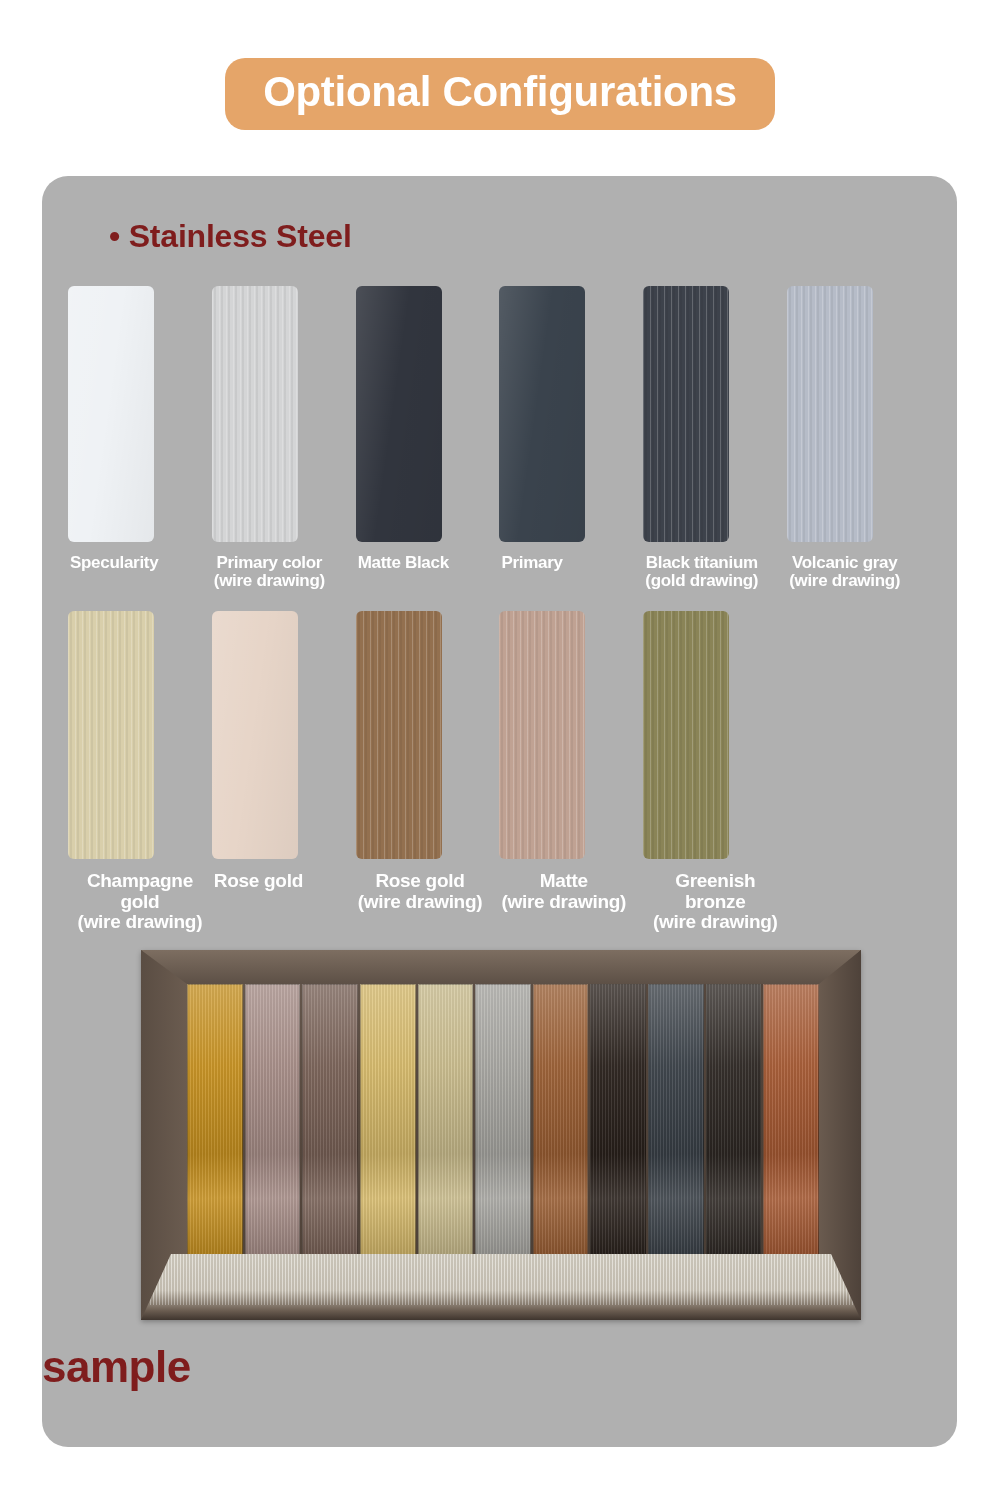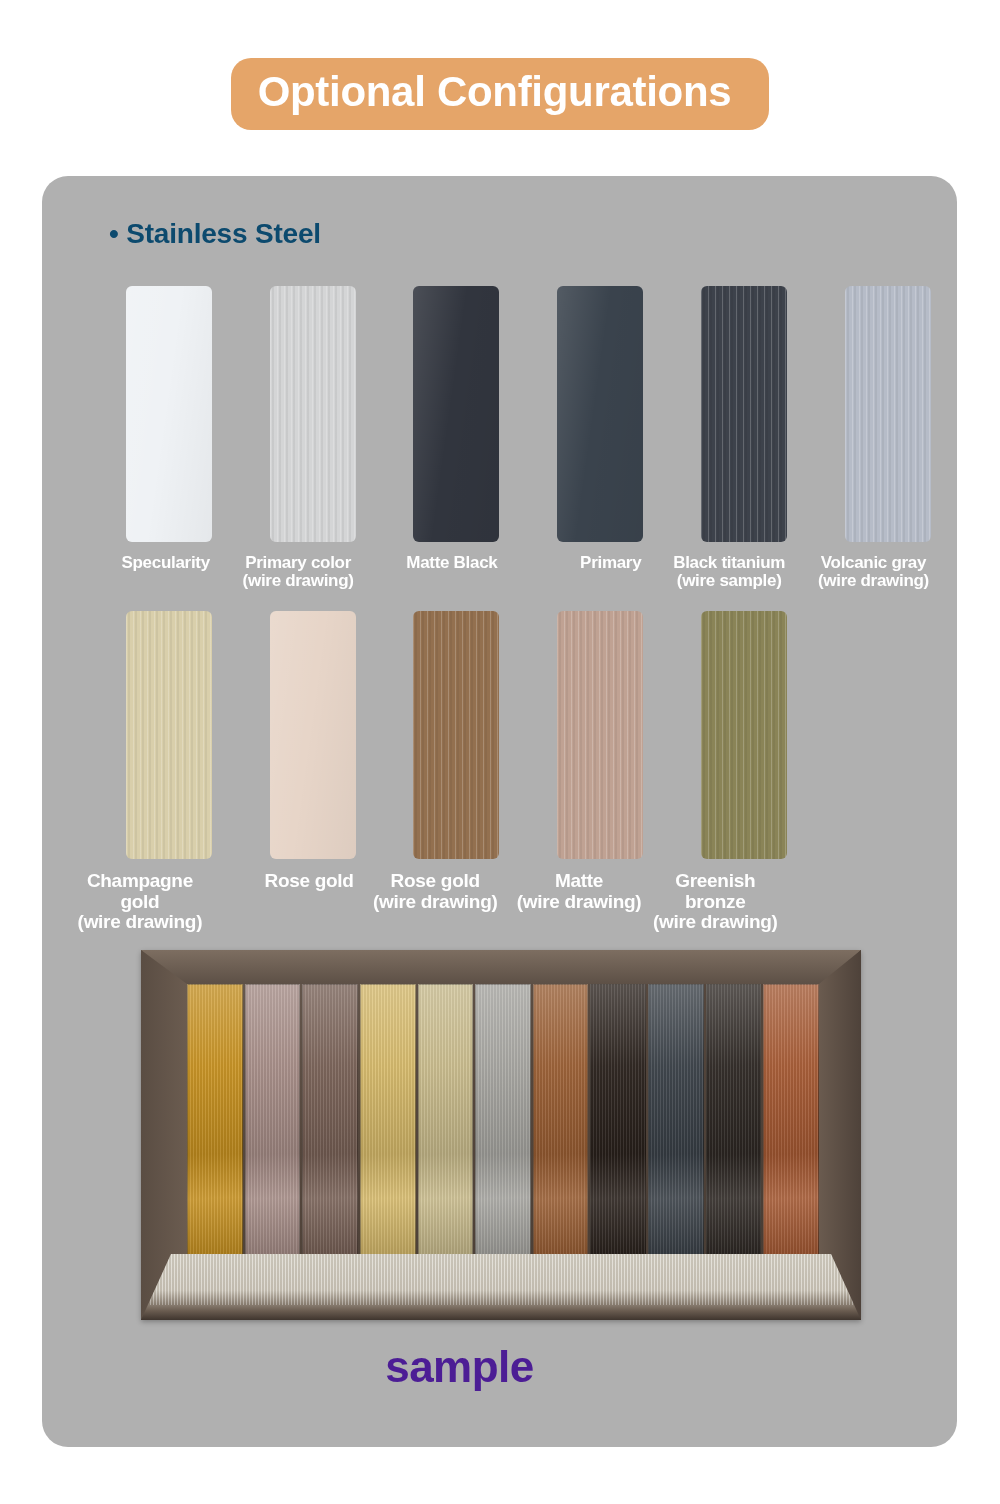--- a/index.html
+++ b/index.html
@@ -23,63 +23,63 @@
     width: 1000px;
     text-align: center;
   }
   .title-badge {
     display: inline-block;
     background: #e5a569;
     color: #ffffff;
     font-size: 42px;
     font-weight: bold;
     letter-spacing: -0.3px;
-    padding: 13px 38px 17px 27px;
+    padding: 13px 38px 17px 38px;
     border-radius: 20px;
     line-height: 1.0;
   }
 
   
   .panel {
     position: absolute;
     left: 42px;
     top: 176px;
     width: 915px;
     height: 1271px;
     background: #b0b0b0;
     border-radius: 26px;
     overflow: hidden;
   }
 
   .section-heading {
     position: absolute;
     left: 67px;
     top: 42px;
-    color: #0c4a6e;
-    font-size: 28px;
+    color: #7f1d1d;
+    font-size: 32px;
     font-weight: bold;
     letter-spacing: -0.2px;
     white-space: nowrap;
   }
 
   
   .swatch-grid {
     position: absolute;
     left: 26px;
     top: 110px;
     width: 863px;
     display: grid;
     grid-template-columns: repeat(6, 1fr);
     row-gap: 0px;
   }
   .swatch-cell {
     position: relative;
     display: flex;
     flex-direction: column;
-    align-items: flex-end;
+    align-items: flex-start;
   }
   .swatch-chip {
     width: 86px;
     height: 256px;
     border-radius: 6px;
     position: relative;
     overflow: hidden;
   }
   .swatch-chip .striations {
     position: absolute;
@@ -172,22 +172,21 @@
       rgba(255,255,255,0.04) 30%,
       rgba(0,0,0,0.10) 62%,
       rgba(255,255,255,0.10) 78%,
       rgba(0,0,0,0.14) 100%);
   }
 
   .sample-caption {
     position: absolute;
     left: 0; top: 1166px;
     width: 835px;
-    text-align: center;
-    color: #4c1d95;
+    color: #7f1d1d;
     font-size: 44px;
     font-weight: bold;
     letter-spacing: -0.5px;
   }
 </style>
 </head>
 <body>
 
 <div class="title-wrap">
   <span class="title-badge">Optional Configurations</span>
@@ -221,21 +220,21 @@
       <div class="swatch-chip" style="background: rgb(58, 67, 77);">
           <span class="striations" style="background: linear-gradient(98deg, rgba(255, 255, 255, 0.13) 0%, rgba(255, 255, 255, 0) 45%, rgba(0, 0, 0, 0.043) 100%);"></span>
         </div>
       <div class="swatch-label">Primary</div>
     </div>
     <div class="swatch-cell">
       <div class="swatch-chip" style="background: rgb(61, 66, 75);">
           <span class="striations" style="background: repeating-linear-gradient(90deg, rgba(255, 255, 255, 0.2) 0px, rgba(255, 255, 255, 0.2) 1px, rgba(255, 255, 255, 0) 1px, rgba(255, 255, 255, 0) 2px, rgba(0, 0, 0, 0.055) 2px, rgba(0, 0, 0, 0.055) 4px, rgba(255, 255, 255, 0) 4px, rgba(255, 255, 255, 0) 7px);"></span>
         </div>
       <div class="swatch-label">Black titanium
-(wire sample)</div>
+(gold drawing)</div>
     </div>
     <div class="swatch-cell">
       <div class="swatch-chip" style="background: rgb(182, 188, 200);">
           <span class="striations" style="background: repeating-linear-gradient(90deg, rgba(255, 255, 255, 0.2) 0px, rgba(255, 255, 255, 0.2) 1px, rgba(255, 255, 255, 0) 1px, rgba(255, 255, 255, 0) 2px, rgba(0, 0, 0, 0.055) 2px, rgba(0, 0, 0, 0.055) 4px, rgba(255, 255, 255, 0) 4px, rgba(255, 255, 255, 0) 7px);"></span>
         </div>
       <div class="swatch-label">Volcanic gray
 (wire drawing)</div>
     </div>
   </div>
 

